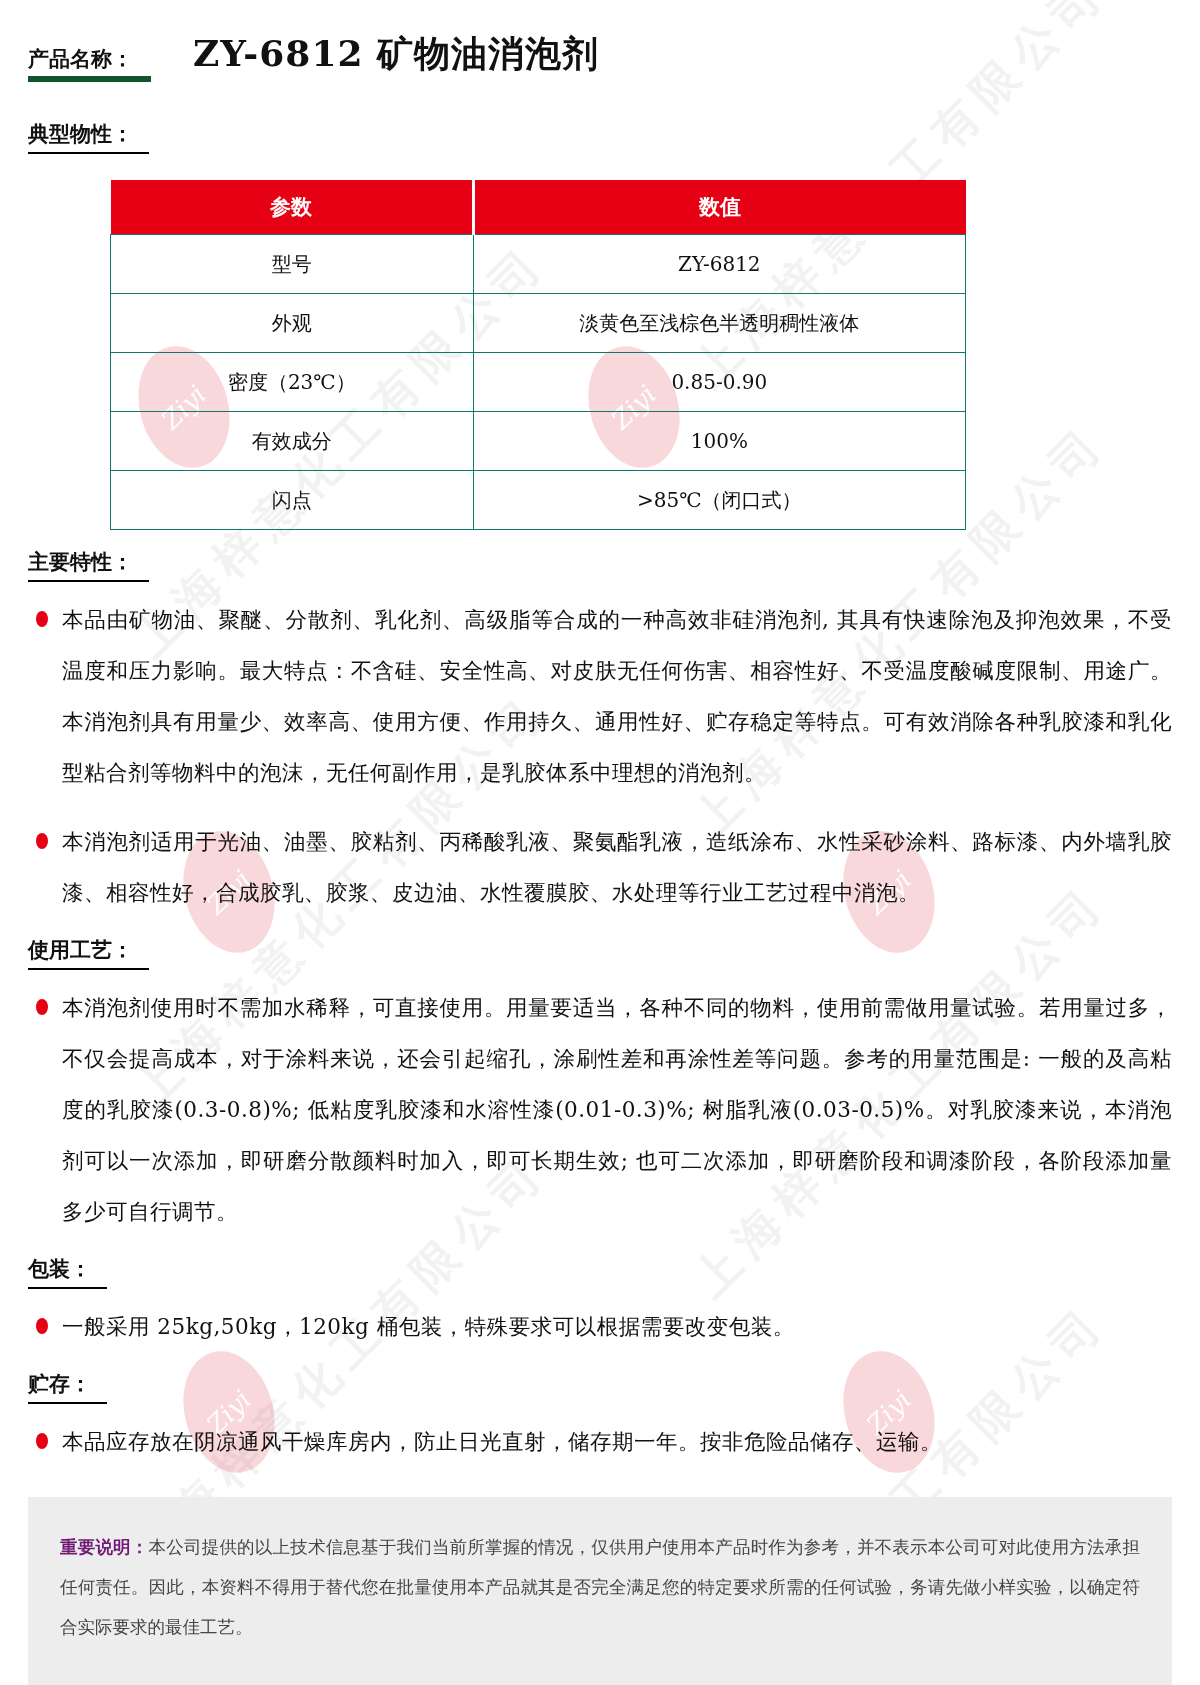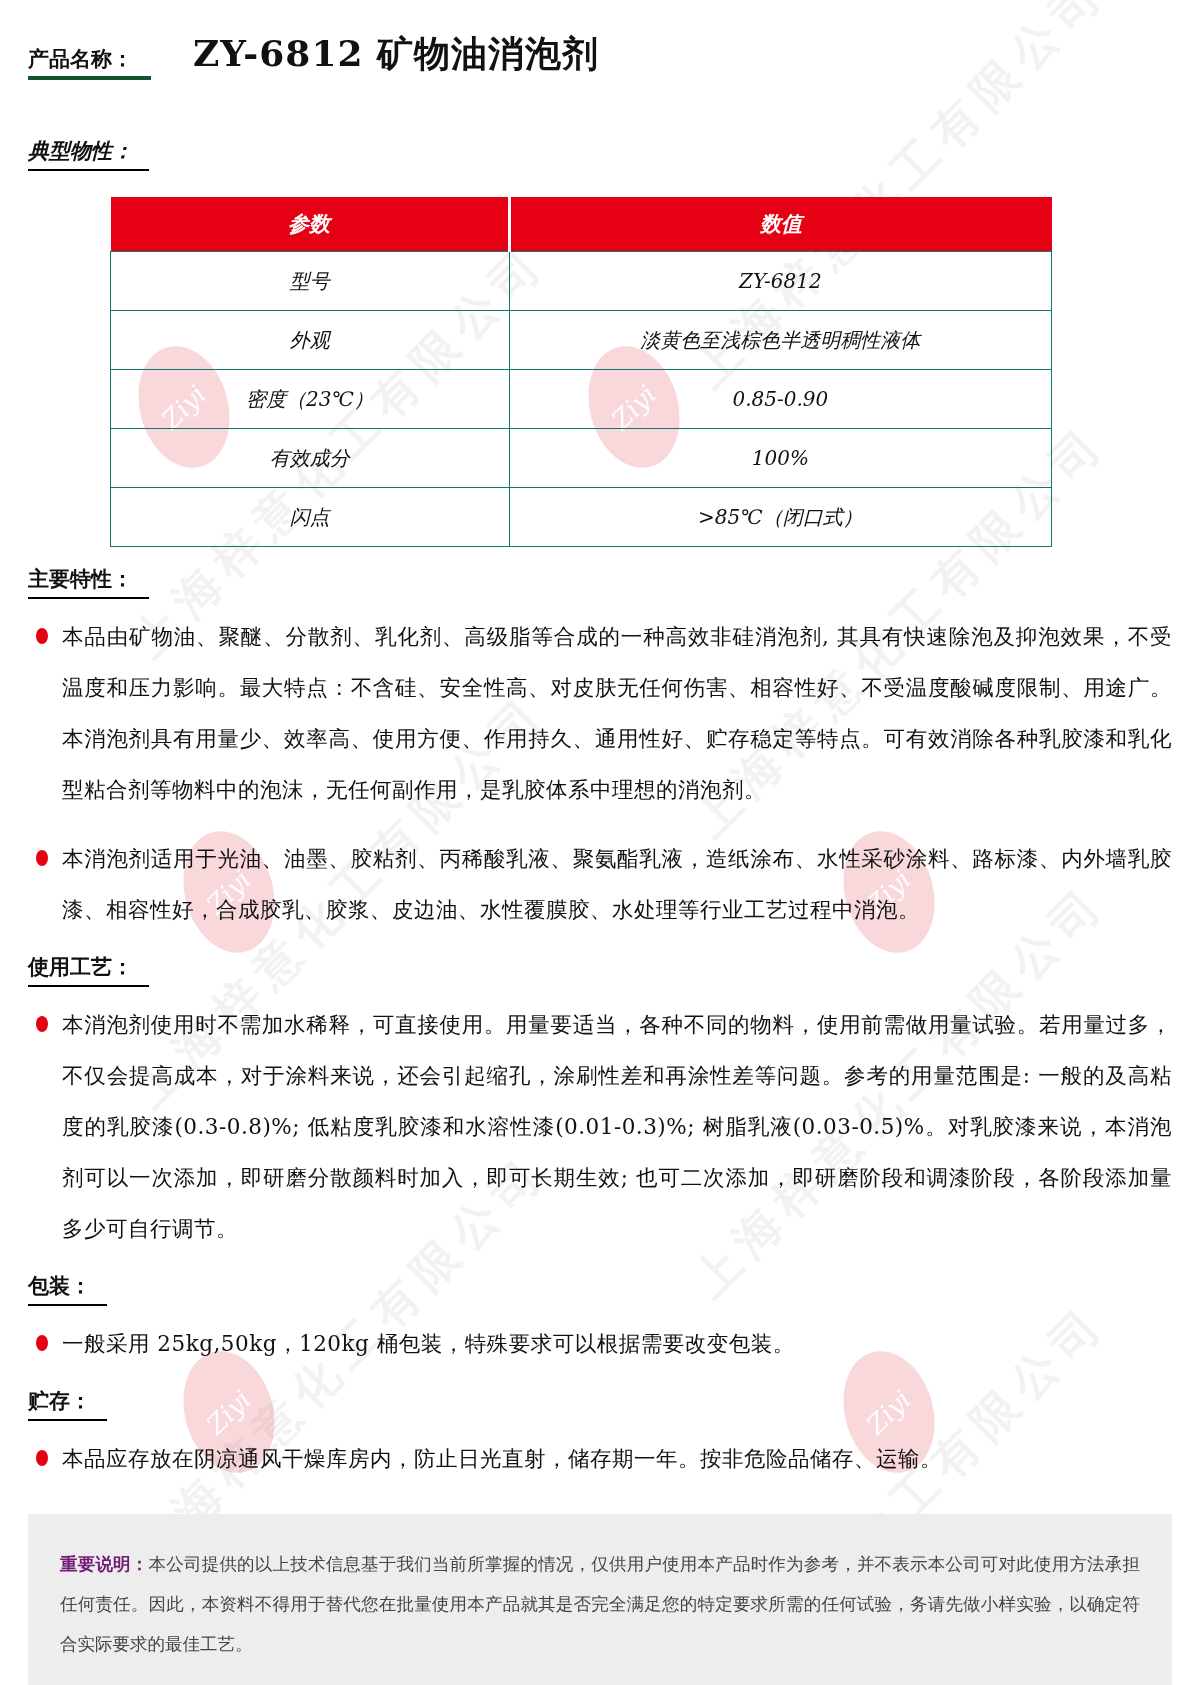--- a/index.html
+++ b/index.html
@@ -31,35 +31,35 @@
   }
   .wm-logo span{
     color:rgba(255,255,255,0.95);font-style:italic;font-size:26px;
     transform:rotate(-28deg);font-family:"DejaVu Serif",serif;
   }
 
   
   .doc-header{display:flex;align-items:baseline;}
   .doc-label{
     font-size:21px;font-weight:bold;
-    border-bottom:4px solid #14532d;padding:0 18px 3px 0;
+    border-bottom:6px solid #14532d;padding:0 18px 3px 0;
   }
   .doc-title{font-size:36px;font-weight:bold;margin-left:42px;letter-spacing:1px;}
 
   
   .sec-heading{
     margin:0;font-size:21px;font-weight:bold;
   }
   .sec-heading span{
     display:inline-block;border-bottom:2px solid #000;
     padding:0 16px 4px 0;
   }
 
   
-  .tbl-wrap{margin:26px 0 0 82px;width:942px;}
+  .tbl-wrap{margin:26px 0 0 82px;width:856px;}
   table{border-collapse:collapse;width:100%;table-layout:fixed;}
   th{
     background:var(--accent,#e60014);color:#fff;
     font-size:21px;font-weight:bold;height:52px;
     border:none;
   }
   th:first-child{width:42%;border-right:3px solid #fff;}
   td{
     border:1px solid #0f766e;height:56px;text-align:center;
     font-size:20px;background:transparent;
@@ -126,21 +126,21 @@
       </div>
   </div>
 
   <div class="content">
 
     <div class="doc-header">
       <span class="doc-label">产品名称：</span>
       <span class="doc-title">ZY-6812 矿物油消泡剂</span>
     </div>
 
-    <div class="section" style="margin-top:57px;font-style:italic;">
+    <div class="section" style="margin-top:38px;">
       <h2 class="sec-heading"><span>典型物性：</span></h2>
       <div class="tbl-wrap">
         <table>
           <thead>
             <tr>
               <th>参数</th>
               <th>数值</th>
             </tr>
           </thead>
           <tbody>

